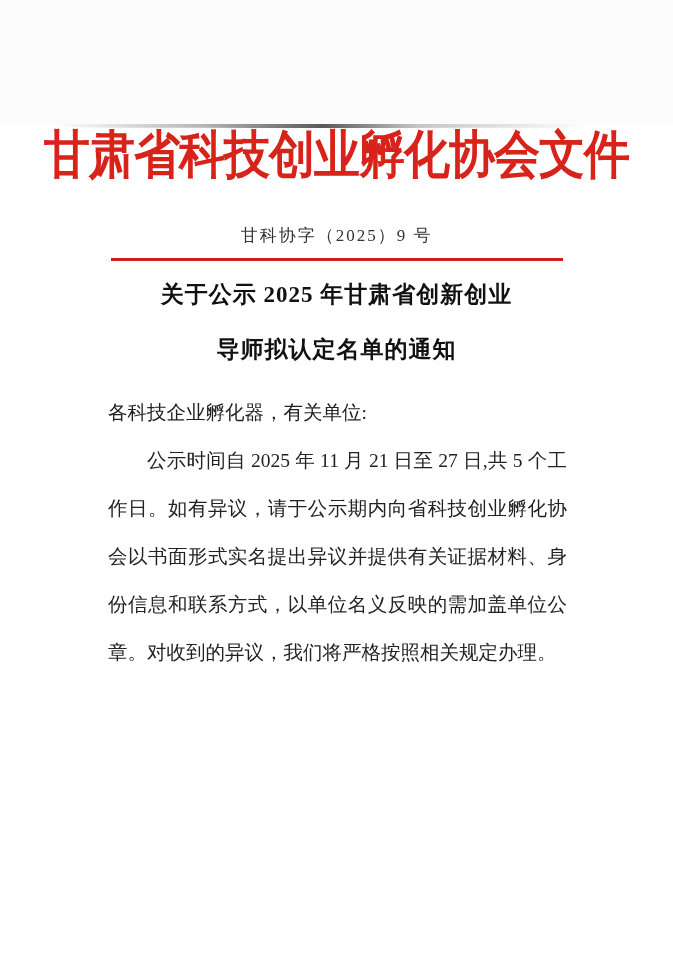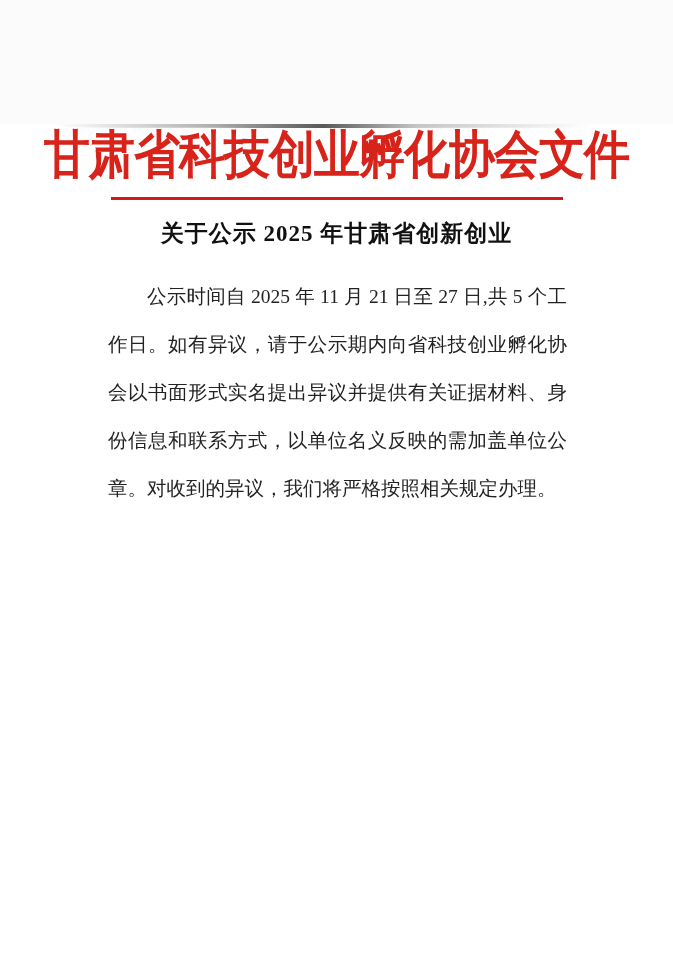--- a/index.html
+++ b/index.html
@@ -69,22 +69,25 @@
 </style>
 </head>
 <body>
 
 <div class="page">
 
   <div class="scan-edge"></div>
 
   <div class="red-header" style="color: rgb(215, 35, 26);">甘肃省科技创业孵化协会文件</div>
 
+  <div class="doc-number">甘科协字（2025）9 号</div>
 
   <hr class="red-rule" style="background: rgb(207, 29, 21);">
 
   <div class="doc-title l1">关于公示 2025 年甘肃省创新创业</div>
+  <div class="doc-title l2">导师拟认定名单的通知</div>
 
   <div class="body-block">
+    <p class="salutation">各科技企业孵化器，有关单位:</p>
     <p class="para">公示时间自 2025 年 11 月 21 日至 27 日,共 5 个工作日。如有异议，请于公示期内向省科技创业孵化协会以书面形式实名提出异议并提供有关证据材料、身份信息和联系方式，以单位名义反映的需加盖单位公章。对收到的异议，我们将严格按照相关规定办理。</p>
   </div>
 
 </div>
 
 </body></html>

